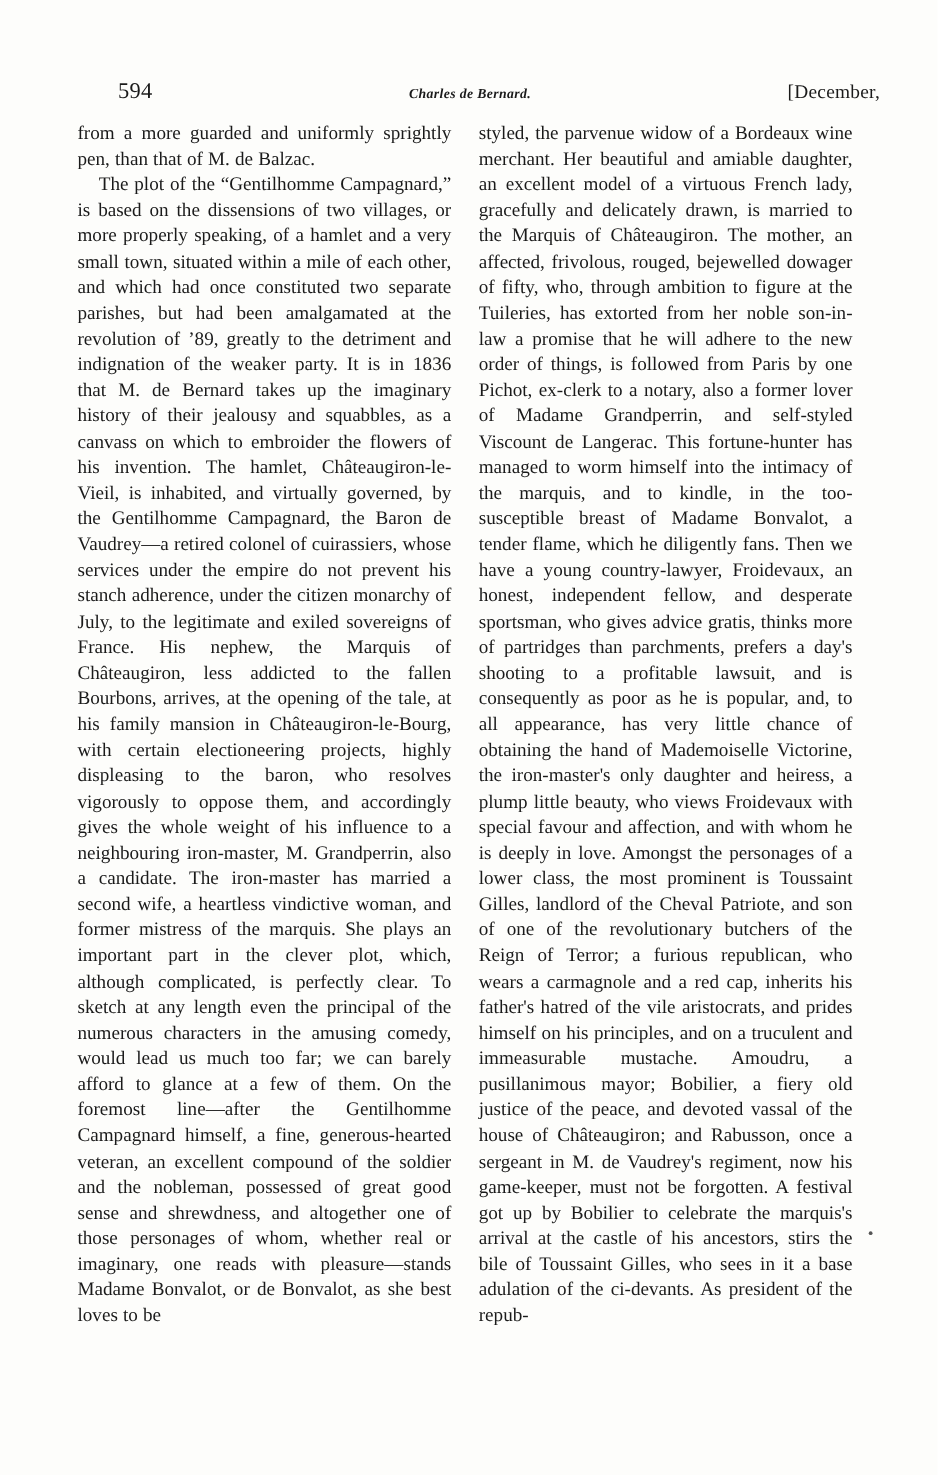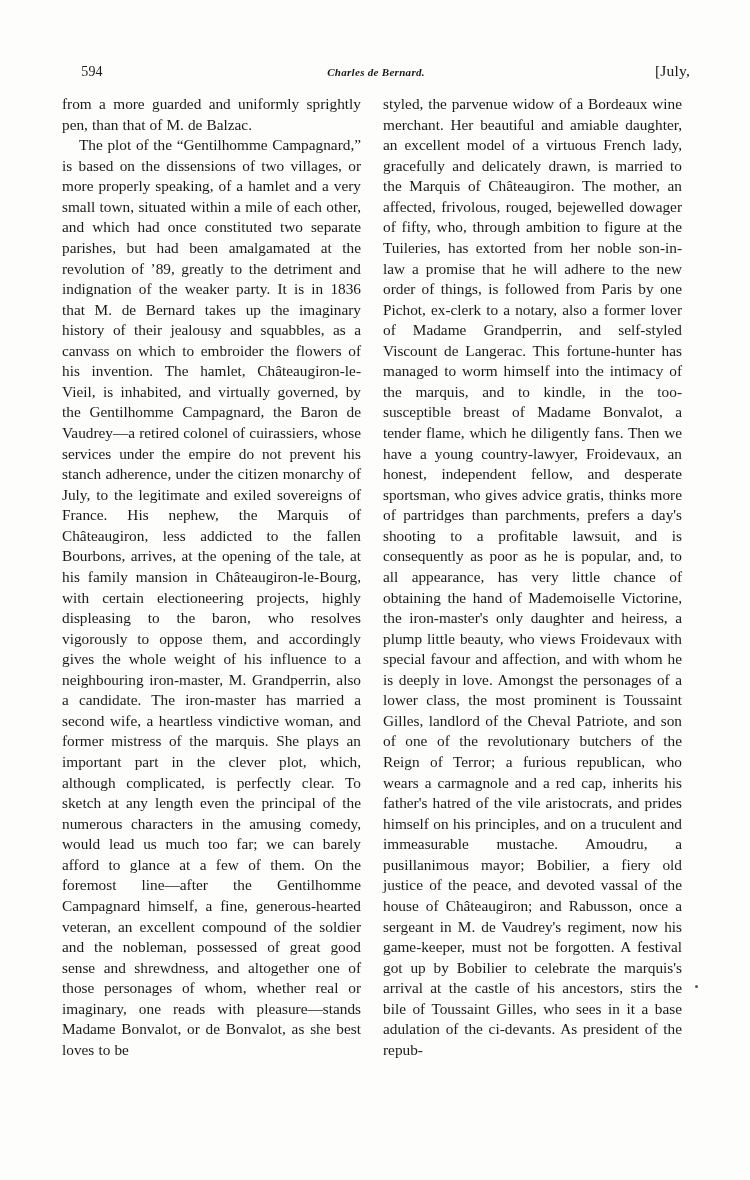--- a/index.html
+++ b/index.html
@@ -30,24 +30,24 @@
   }
   .running-head {
     display: flex;
     align-items: baseline;
     justify-content: space-between;
     font-size: 15.5px;
     margin-bottom: 14px;
     letter-spacing: 0.2px;
   }
   .folio {
-    font-size: 14px;
+    font-size: 18px;
     font-family: "Liberation Serif", serif;
     width: 60px;
-    text-align: center;
+    text-align: right;
   }
   .head-title {
     flex: 1;
     text-align: center;
     font-style: italic;
     font-weight: bold;
     font-size: 11px;
     letter-spacing: 0.3px;
   }
   .head-right {
@@ -87,21 +87,21 @@
 </style>
 </head>
 <body>
 
 <div class="page">
   <div class="content">
 
     <div class="running-head">
       <span class="folio">594</span>
       <span class="head-title">Charles de Bernard.</span>
-      <span class="head-right">[July,</span>
+      <span class="head-right">[December,</span>
     </div>
 
     <div class="columns">
       <div class="col">
         <p>from a more guarded and uniformly sprightly pen, than that of M. de Balzac.</p>
         <p class="indent">The plot of the “Gentilhomme Campagnard,” is based on the dissensions of two villages, or more properly speaking, of a hamlet and a very small town, situated within a mile of each other, and which had once constituted two separate parishes, but had been amalgamated at the revolution of ’89, greatly to the detriment and indignation of the weaker party. It is in 1836 that M. de Bernard takes up the imaginary history of their jealousy and squabbles, as a canvass on which to embroider the flowers of his invention. The hamlet, Châteaugiron-le-Vieil, is inhabited, and virtually governed, by the Gentilhomme Campagnard, the Baron de Vaudrey—a retired colonel of cuirassiers, whose services under the empire do not prevent his stanch adherence, under the citizen monarchy of July, to the legitimate and exiled sovereigns of France. His nephew, the Marquis of Châteaugiron, less addicted to the fallen Bourbons, arrives, at the opening of the tale, at his family mansion in Châteaugiron-le-Bourg, with certain electioneering projects, highly displeasing to the baron, who resolves vigorously to oppose them, and accordingly gives the whole weight of his influence to a neighbouring iron-master, M. Grandperrin, also a candidate. The iron-master has married a second wife, a heartless vindictive woman, and former mistress of the marquis. She plays an important part in the clever plot, which, although complicated, is perfectly clear. To sketch at any length even the principal of the numerous characters in the amusing comedy, would lead us much too far; we can barely afford to glance at a few of them. On the foremost line—after the Gentilhomme Campagnard himself, a fine, generous-hearted veteran, an excellent compound of the soldier and the nobleman, possessed of great good sense and shrewdness, and altogether one of those personages of whom, whether real or imaginary, one reads with pleasure—stands Madame Bonvalot, or de Bonvalot, as she best loves to be</p>
       </div>
       <div class="col">
         <p>styled, the parvenue widow of a Bordeaux wine merchant. Her beautiful and amiable daughter, an excellent model of a virtuous French lady, gracefully and delicately drawn, is married to the Marquis of Châteaugiron. The mother, an affected, frivolous, rouged, bejewelled dowager of fifty, who, through ambition to figure at the Tuileries, has extorted from her noble son-in-law a promise that he will adhere to the new order of things, is followed from Paris by one Pichot, ex-clerk to a notary, also a former lover of Madame Grandperrin, and self-styled Viscount de Langerac. This fortune-hunter has managed to worm himself into the intimacy of the marquis, and to kindle, in the too-susceptible breast of Madame Bonvalot, a tender flame, which he diligently fans. Then we have a young country-lawyer, Froidevaux, an honest, independent fellow, and desperate sportsman, who gives advice gratis, thinks more of partridges than parchments, prefers a day's shooting to a profitable lawsuit, and is consequently as poor as he is popular, and, to all appearance, has very little chance of obtaining the hand of Mademoiselle Victorine, the iron-master's only daughter and heiress, a plump little beauty, who views Froidevaux with special favour and affection, and with whom he is deeply in love. Amongst the personages of a lower class, the most prominent is Toussaint Gilles, landlord of the Cheval Patriote, and son of one of the revolutionary butchers of the Reign of Terror; a furious republican, who wears a carmagnole and a red cap, inherits his father's hatred of the vile aristocrats, and prides himself on his principles, and on a truculent and immeasurable mustache. Amoudru, a pusillanimous mayor; Bobilier, a fiery old justice of the peace, and devoted vassal of the house of Châteaugiron; and Rabusson, once a sergeant in M. de Vaudrey's regiment, now his game-keeper, must not be forgotten. A festival got up by Bobilier to celebrate the marquis's arrival at the castle of his ancestors, stirs the bile of Toussaint Gilles, who sees in it a base adulation of the ci-devants. As president of the repub-</p>
       </div>

